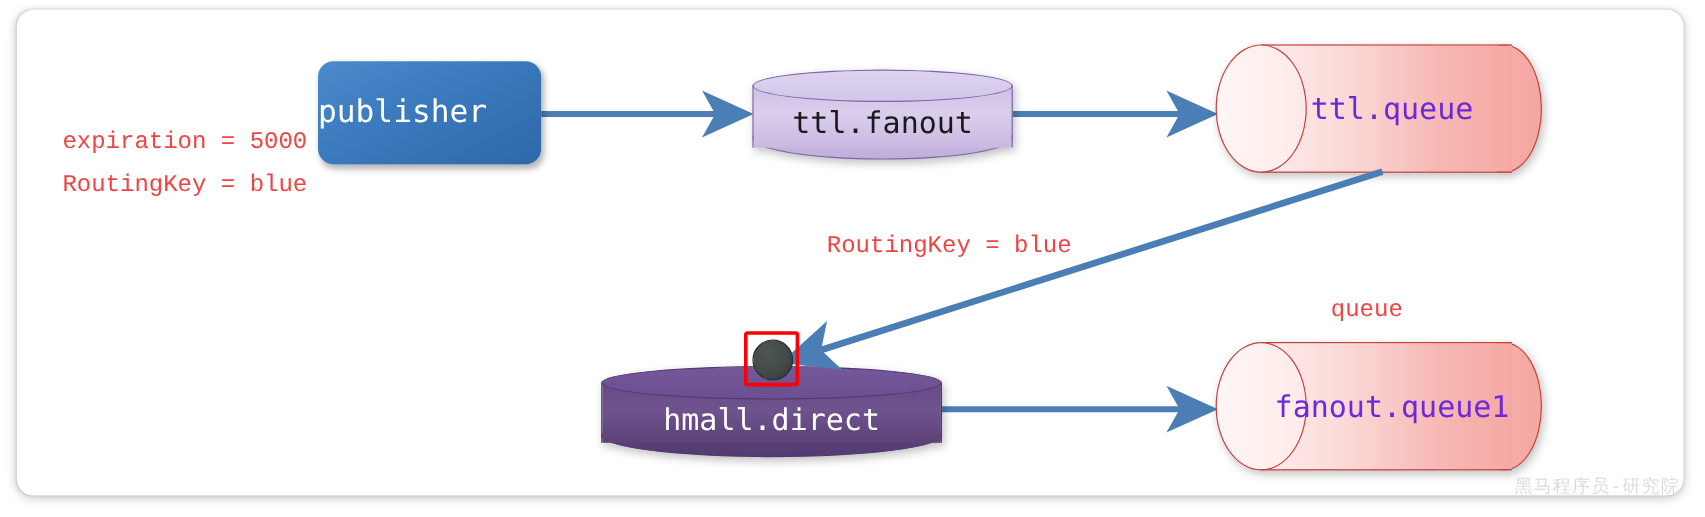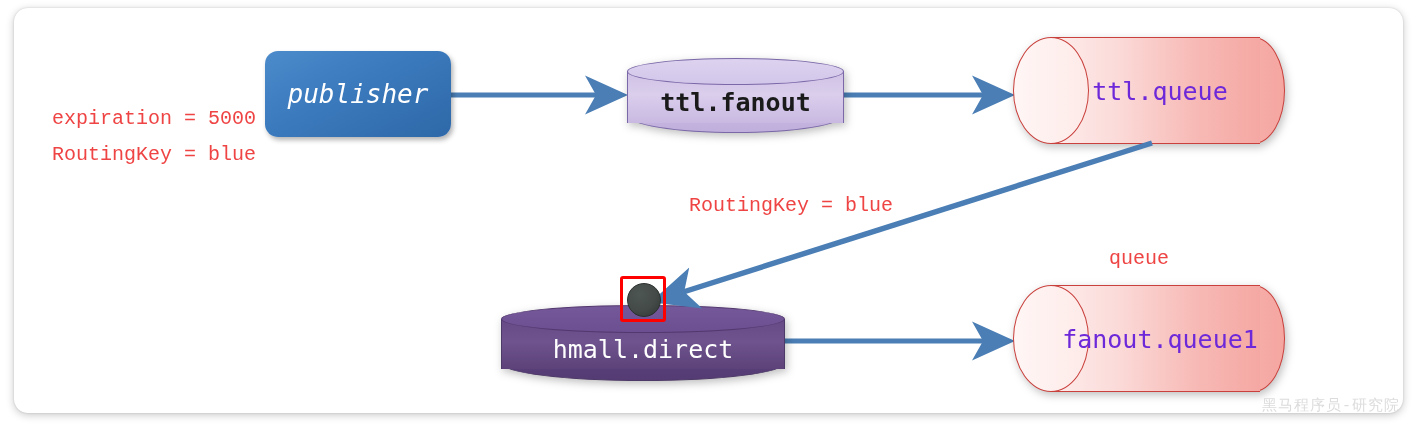--- a/index.html
+++ b/index.html
@@ -63,22 +63,21 @@
     z-index: 5;
     left: 265px;
     top: 51px;
     width: 186px;
     height: 86px;
     border-radius: 13px;
     background: linear-gradient(152deg, #4C8BCB 0%, #3C7CBF 38%, #2E68A8 100%);
     box-shadow: 2px 3px 5px rgba(0,0,0,0.30);
     display: flex;
     align-items: center;
-    justify-content: center;
-    font-style: italic;
+    justify-content: flex-start;
   }
   #node-publisher .node-text {
     color: #ffffff;
     font-size: 26px;
     font-family: "DejaVu Sans Mono", "Liberation Mono", monospace;
     white-space: pre;
   }
 
   
   .vcyl {
@@ -102,21 +101,21 @@
     position: absolute;
     left: 0;
     width: 100%;
     text-align: center;
     font-family: "DejaVu Sans Mono", "Liberation Mono", monospace;
     white-space: pre;
   }
 
   
   #node-ttl-fanout { left: 627px; top: 58px; width: 217px; height: 75px;
-                     filter: drop-shadow(2px 3px 4px rgba(0,0,0,0.26)); font-weight: bold; }
+                     filter: drop-shadow(2px 3px 4px rgba(0,0,0,0.26)); }
   #node-ttl-fanout .body { top: 13px; height: 52px;
       background: linear-gradient(180deg, #CEC0E4 0%, #DACEEC 45%, #C9B9E2 100%);
       border-left: 1.4px solid #7B68A8; border-right: 1.4px solid #7B68A8; }
   #node-ttl-fanout .cap-bottom { top: 39px; height: 36px;
       background: linear-gradient(180deg, #CBBCE2 0%, #C0AFDC 100%);
       border: 1.4px solid #7B68A8; }
   #node-ttl-fanout .cap-top { top: 0px; height: 27px;
       background: linear-gradient(180deg, #DDD3EF 0%, #D2C6E9 100%);
       border: 1.4px solid #7B68A8; }
   #node-ttl-fanout .node-text { top: 30px; font-size: 25px; color: #1a1a1a; }

